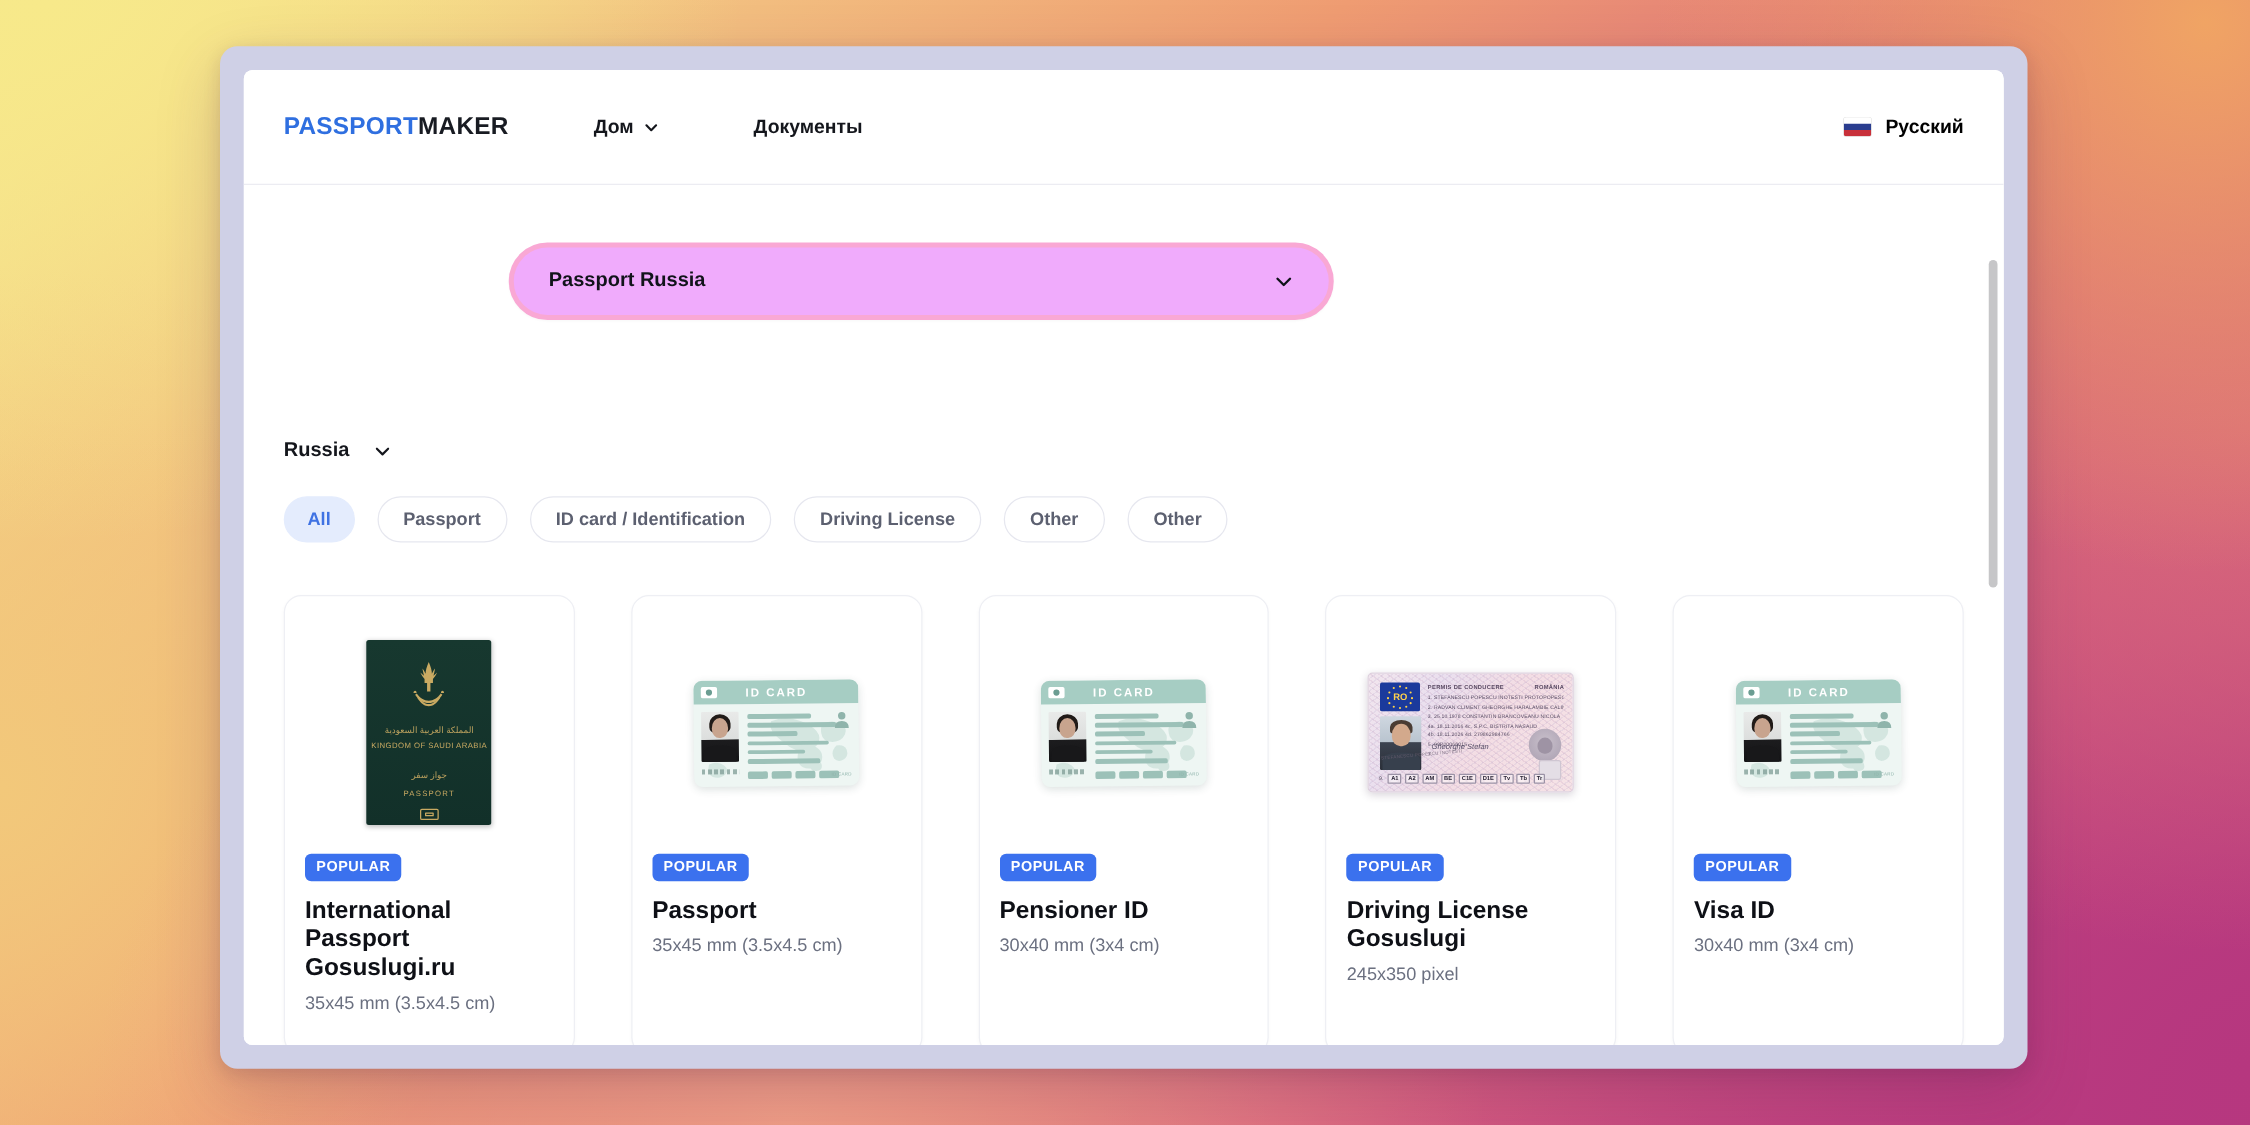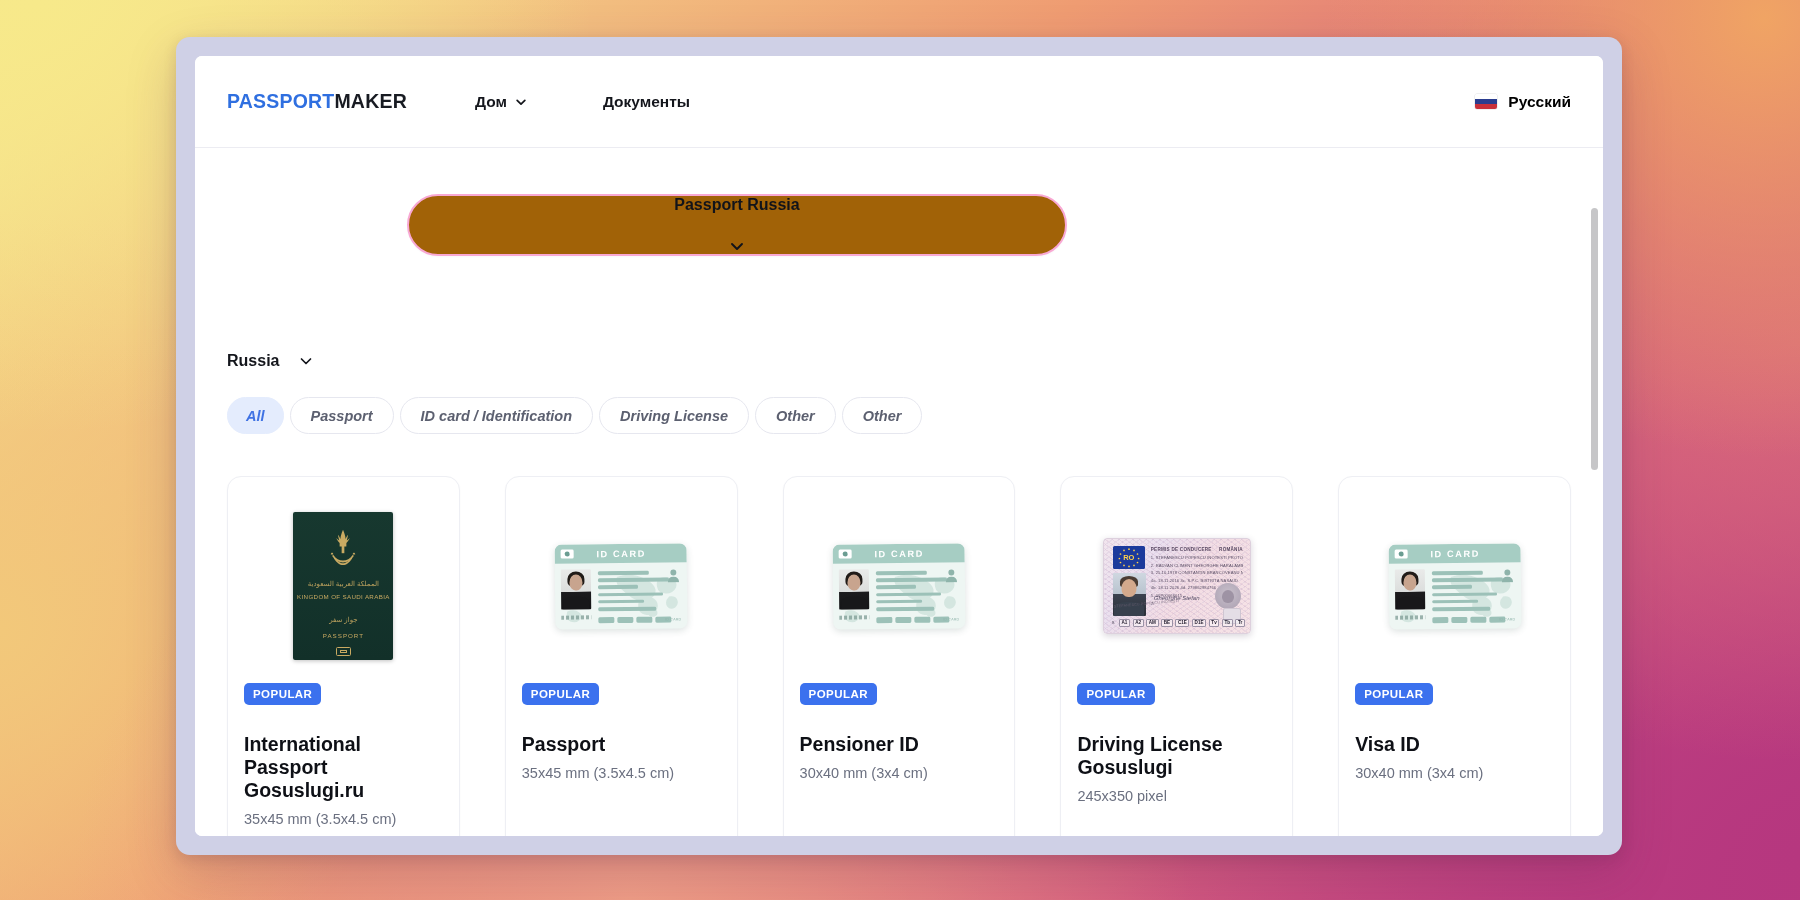--- a/index.html
+++ b/index.html
@@ -85,29 +85,28 @@
 
   
   .selector-row {
     display: flex; align-items: center; gap: 18px;
     padding: 46px 0 0 0;
     justify-content: flex-start;
     margin-left: 180px;
   }
   .select-box {
     width: 660px; height: 62px;
-    border: 2px solid #f9a8d4;
+    border: 4px solid #f9a8d4;
     border-radius: 34px;
-    background: #a16207;
+    background: #f0abfc;
     display: flex; align-items: center;
     padding: 0 28px;
     font-size: 16px; font-weight: 600; color: #11131a;
     cursor: pointer;
     box-shadow: 0 1px 2px rgba(20,20,40,.03);
-    flex-direction: column;
   }
   .select-box .val { flex: 1; }
   .select-box .sc { width: 16px; height: 16px; color: #11131a; }
   .cta {
     width: 160px; height: 64px;
     background: #060608; color: #fff;
     border: none; border-radius: 34px;
     font-family: "Liberation Sans", sans-serif;
     font-size: 15.5px; font-weight: 600; line-height: 1.28;
     cursor: pointer;
@@ -118,21 +117,21 @@
   .country {
     margin-top: 96px;
     display: inline-flex; align-items: center; gap: 20px;
     font-size: 16px; font-weight: 700; color: #14161c; cursor: pointer;
   }
   .country .sc { width: 14px; height: 14px; }
 
   
   .filters {
     margin-top: 27px;
-    display: flex; align-items: center; gap: 6px; flex-wrap: nowrap; font-style: italic;
+    display: flex; align-items: center; gap: 18px; flex-wrap: nowrap;
   }
   .pill {
     height: 37px;
     border-radius: 19px;
     border: 1px solid #e6e7ef;
     background: #fff;
     color: #5c6070;
     font-size: 14.5px; font-weight: 600;
     display: flex; align-items: center; justify-content: center;
     padding: 0 20px;
@@ -167,21 +166,21 @@
     padding-top: 6px;
   }
   .badge {
     align-self: flex-start;
     background: #3b71ee; color: #fff;
     font-size: 11.5px; font-weight: 700; letter-spacing: .45px;
     padding: 5px 9px; border-radius: 5px;
     margin-top: 10px;
   }
   .card-title {
-    margin-top: 28px;
+    margin-top: 12px;
     font-size: 19.5px; font-weight: 700; color: #0e1016; line-height: 1.18;
   }
   .card-sub {
     margin-top: 9px;
     font-size: 14.5px; color: #6b7080; font-weight: 400;
   }
 
   
   .passport {
     width: 100px; height: 148px;
@@ -264,21 +263,21 @@
   .idcard .avatar2 {
     position:absolute; right: 7px; top: 6px; z-index: 2; width:13px;height:14px;
   }
   .idcard .mini {
     position:absolute; right:6px; bottom:7px; z-index:2;
     font-size:3.6px; color:#8fb4ab; letter-spacing:.2px;
   }
 
   
   .dl {
-    width: 148px; height: 96px; border-radius: 4px; position: relative;
+    width: 165px; height: 96px; border-radius: 4px; position: relative;
     background: linear-gradient(125deg,#f2e6ee 0%,#eadfee 28%,#f3dde4 55%,#f6e3e6 100%);
     box-shadow: 0 2px 7px rgba(60,40,70,.2);
     overflow: hidden;
     border: .5px solid #ddd0dd;
   }
   .dl .guilloche {
     position:absolute; inset:0;
     background:
       repeating-linear-gradient(36deg, rgba(190,150,185,.20) 0 1px, transparent 1px 4px),
       repeating-linear-gradient(-36deg, rgba(170,160,200,.16) 0 1px, transparent 1px 4px);

